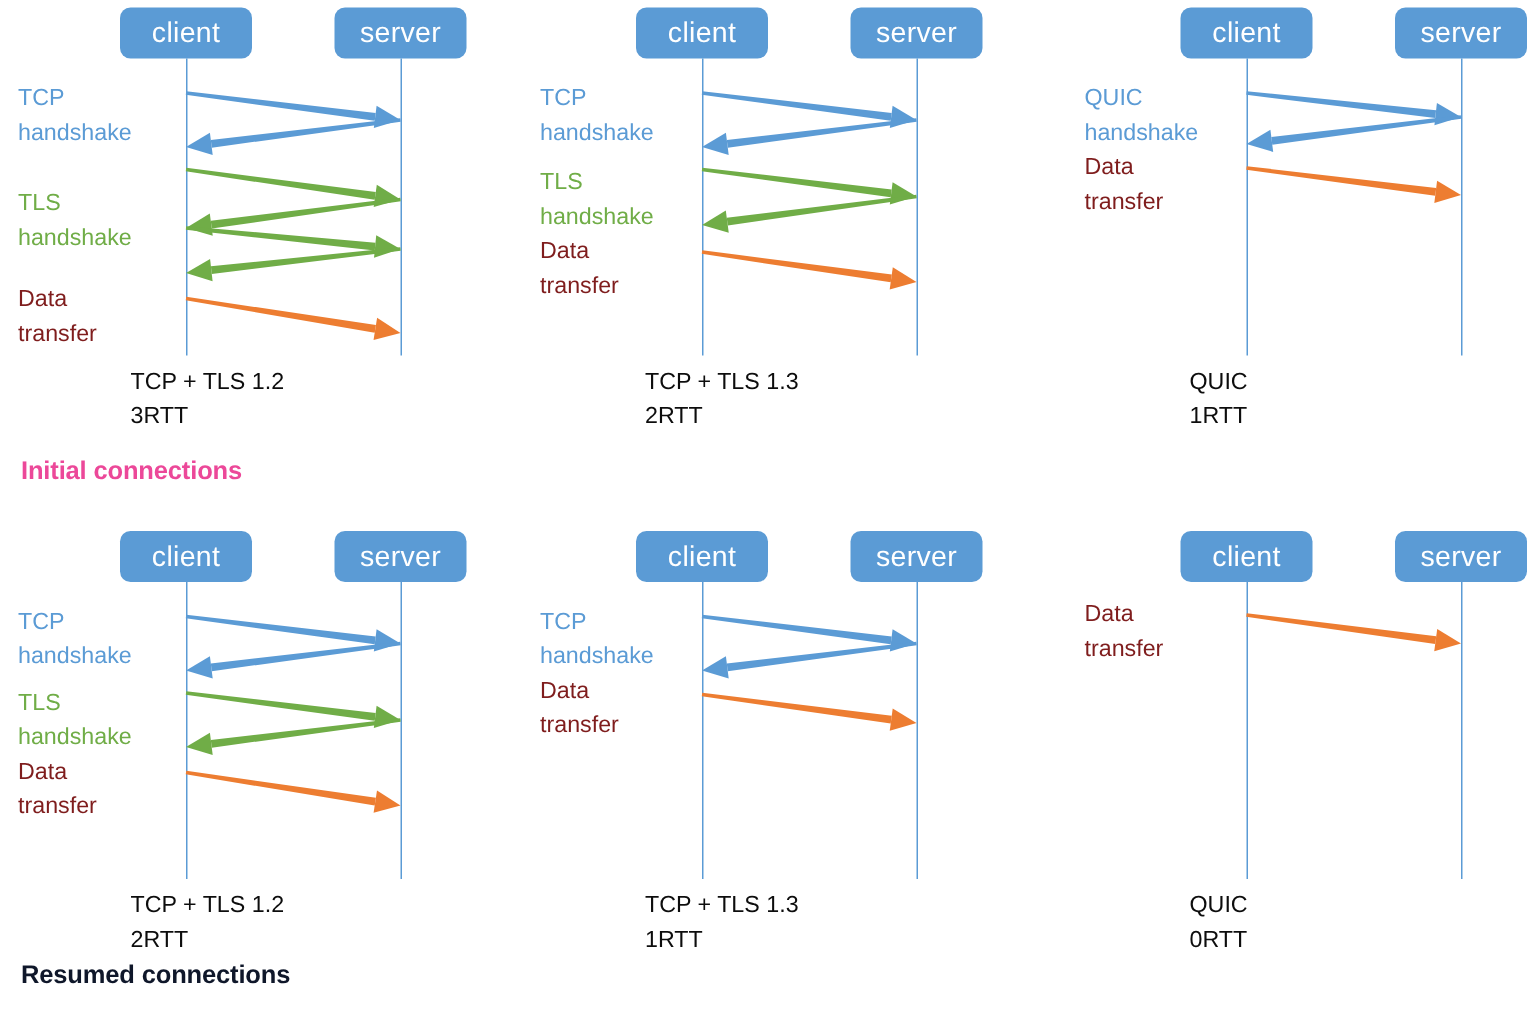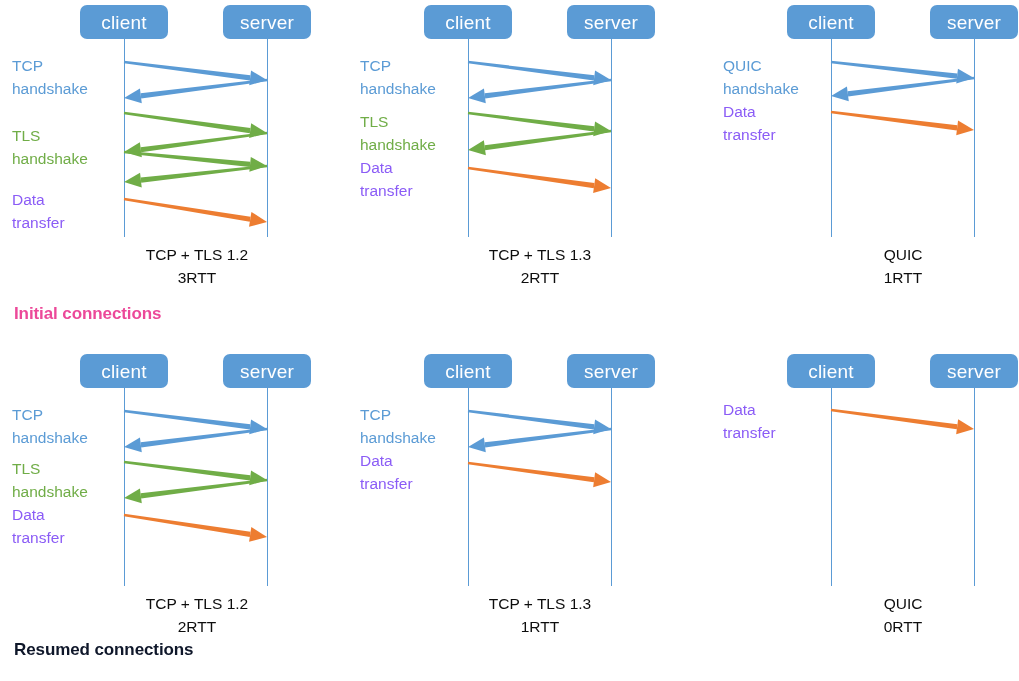--- a/index.html
+++ b/index.html
@@ -16,23 +16,23 @@
     display:flex;align-items:center;justify-content:center;
     letter-spacing:.2px;
   }
   .lifeline{position:absolute;width:1px;background:#5B9BD5;}
   .label{
     position:absolute;font-size:15.5px;line-height:23px;
     white-space:pre;letter-spacing:0;
   }
   .lab-tcp{color:#5B9BD5;}
   .lab-tls{color:#70AD47;}
-  .lab-data{color:#8b5cf6;}
+  .lab-data{color:#7f1d1d;}
   .caption{
-    position:absolute;text-align:center;font-size:15.5px;
+    position:absolute;text-align:left;font-size:15.5px;
     line-height:23px;color:#0d0d0d;white-space:pre;
   }
   .section-heading{
     position:absolute;font-size:17px;font-weight:bold;color:#000000;
     letter-spacing:-0.1px;white-space:nowrap;
   }
   svg.arrows{position:absolute;left:0;top:0;overflow:visible;pointer-events:none;}
 </style>
 </head>
 <body>

